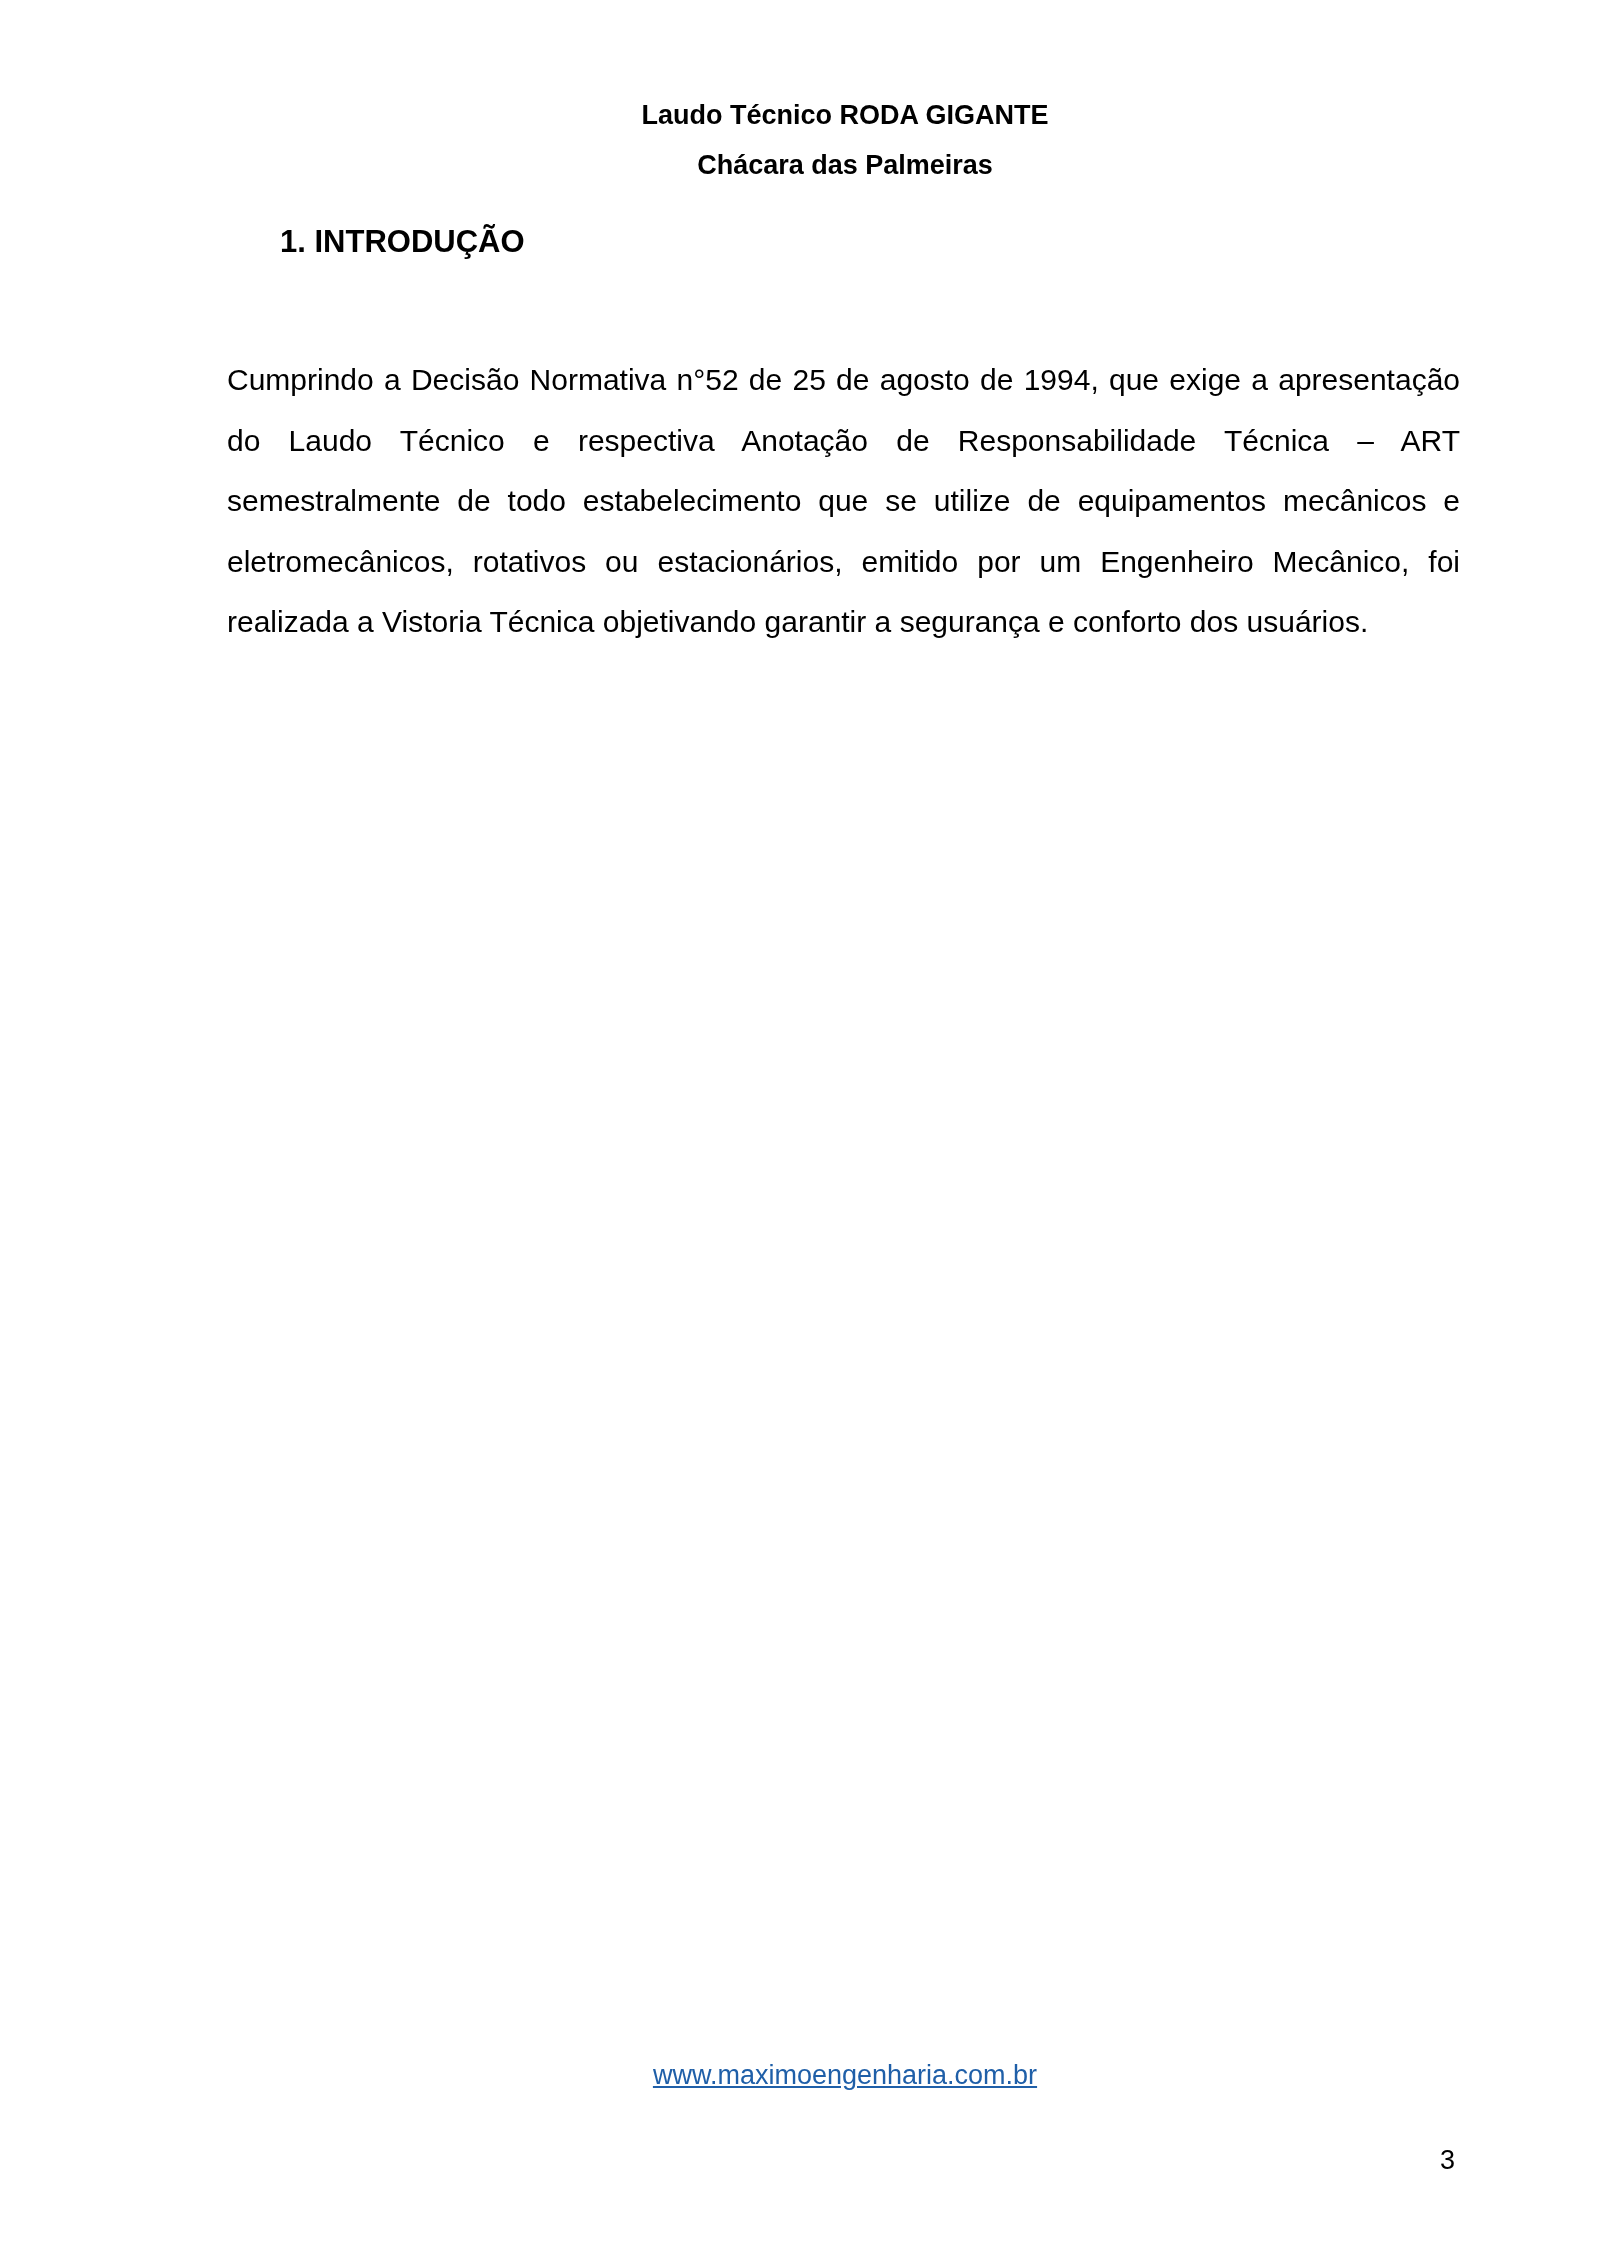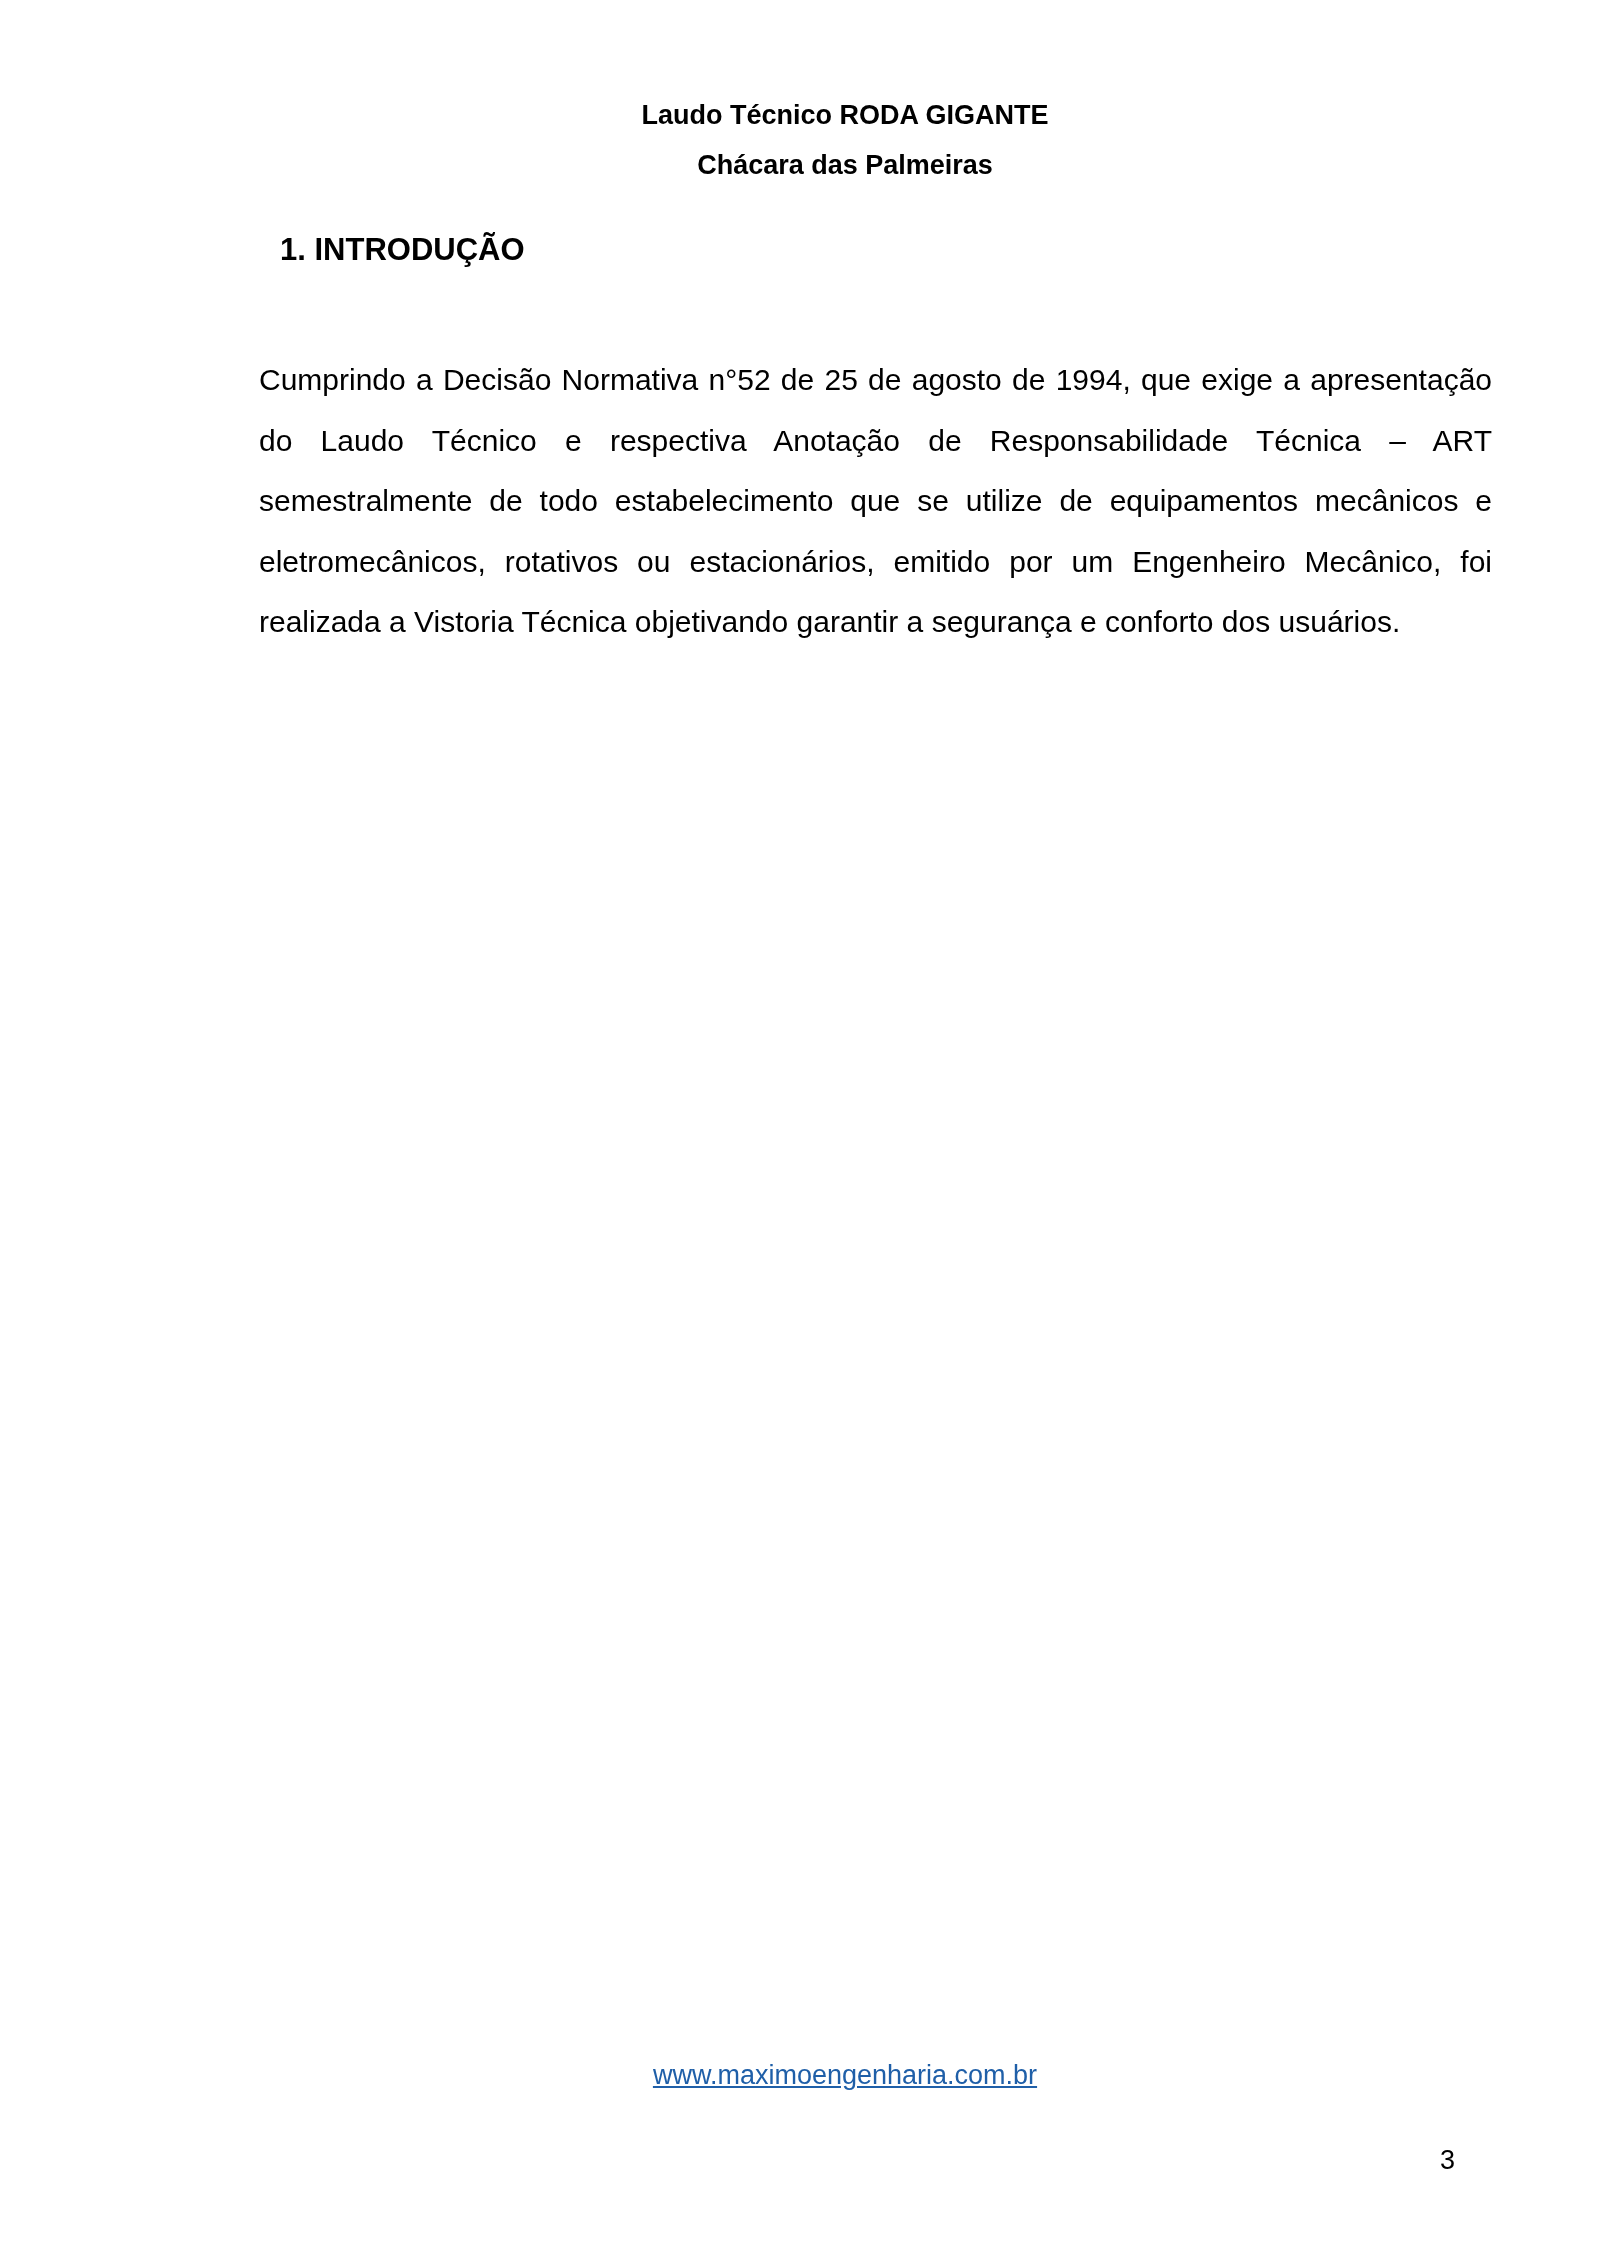--- a/index.html
+++ b/index.html
@@ -1,25 +1,25 @@
 <!DOCTYPE html>
 <html><head>
 <meta charset="utf-8">
 <style>
   html, body { margin: 0; padding: 0; background: #ffffff; }
   body { width: 1600px; height: 2263px; position: relative; overflow: hidden; color: #000; }
   .hdr { position: absolute; left: 0; width: 1690px; text-align: center;
          font-family: "Liberation Sans", sans-serif; font-weight: bold; font-size: 27px; }
   .hdr1 { top: 100px; }
   .hdr2 { top: 150px; }
-  .heading { position: absolute; left: 280px; top: 232px;
+  .heading { position: absolute; left: 280px; top: 224px;
              font-family: "Liberation Sans", sans-serif; font-weight: bold; font-size: 31px; }
   .para { position: absolute; left: 227px; top: 350px; width: 1233px;
           font-family: "Liberation Sans", sans-serif; font-size: 30px; line-height: 60.5px;
-          text-align: justify; margin-left: 32px; }
+          text-align: justify; }
   .footer-link { position: absolute; left: 0; width: 1690px; top: 2060px; text-align: center;
                  font-family: "Liberation Sans", sans-serif; font-size: 27px; color: #1f5fa8;
                  text-decoration: underline; }
   .page-num { position: absolute; left: 1440px; top: 2145px;
               font-family: "Liberation Sans", sans-serif; font-size: 27px; }
 </style>
 </head>
 <body>
 
 <div class="hdr hdr1">Laudo Técnico RODA GIGANTE</div>

